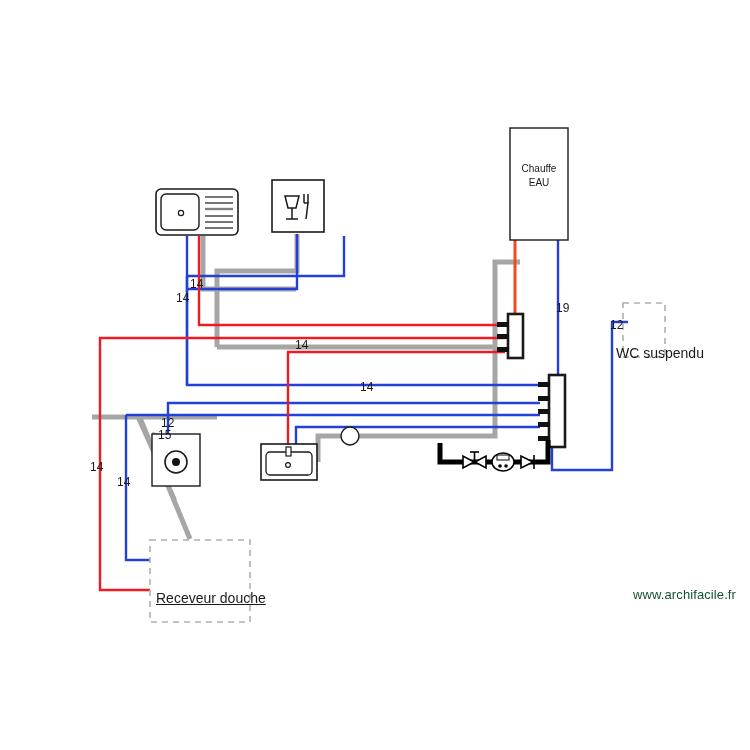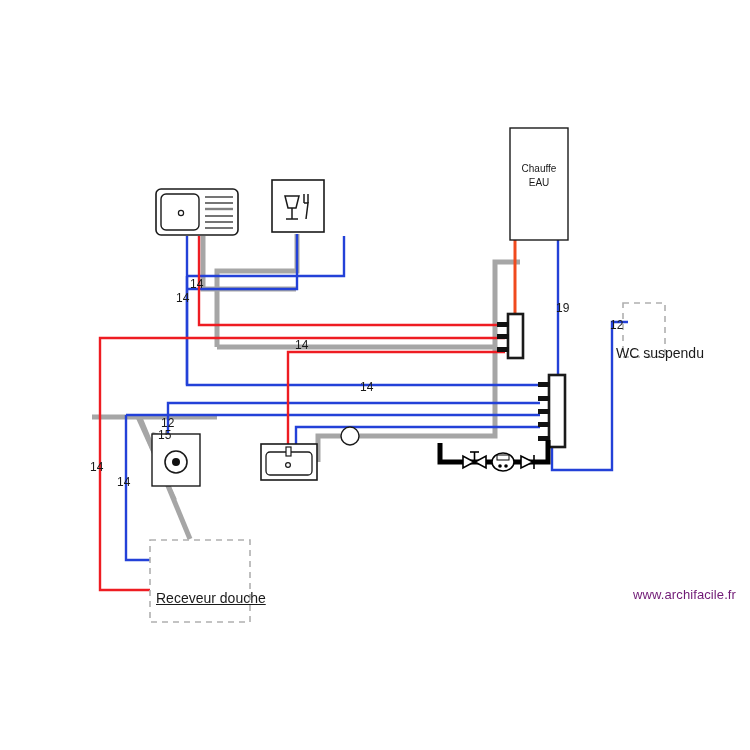--- a/index.html
+++ b/index.html
@@ -45,21 +45,21 @@
     text-align: center;
     user-select: none;
     margin-top: 20px;
   }
   .watermark {
     position: absolute;
     right: 14px;
     bottom: 46px;
     font-family: "Liberation Sans", sans-serif;
     font-size: 13px;
-    color: #701a75;
+    color: #14532d;
     letter-spacing: 0.1px;
     white-space: nowrap;
   }
   .dev-title {
     position: absolute;
     font-family: "Liberation Sans", sans-serif;
     font-size: 10px;
     color: #1a1a1a;
     text-align: center;
     line-height: 1.35;

